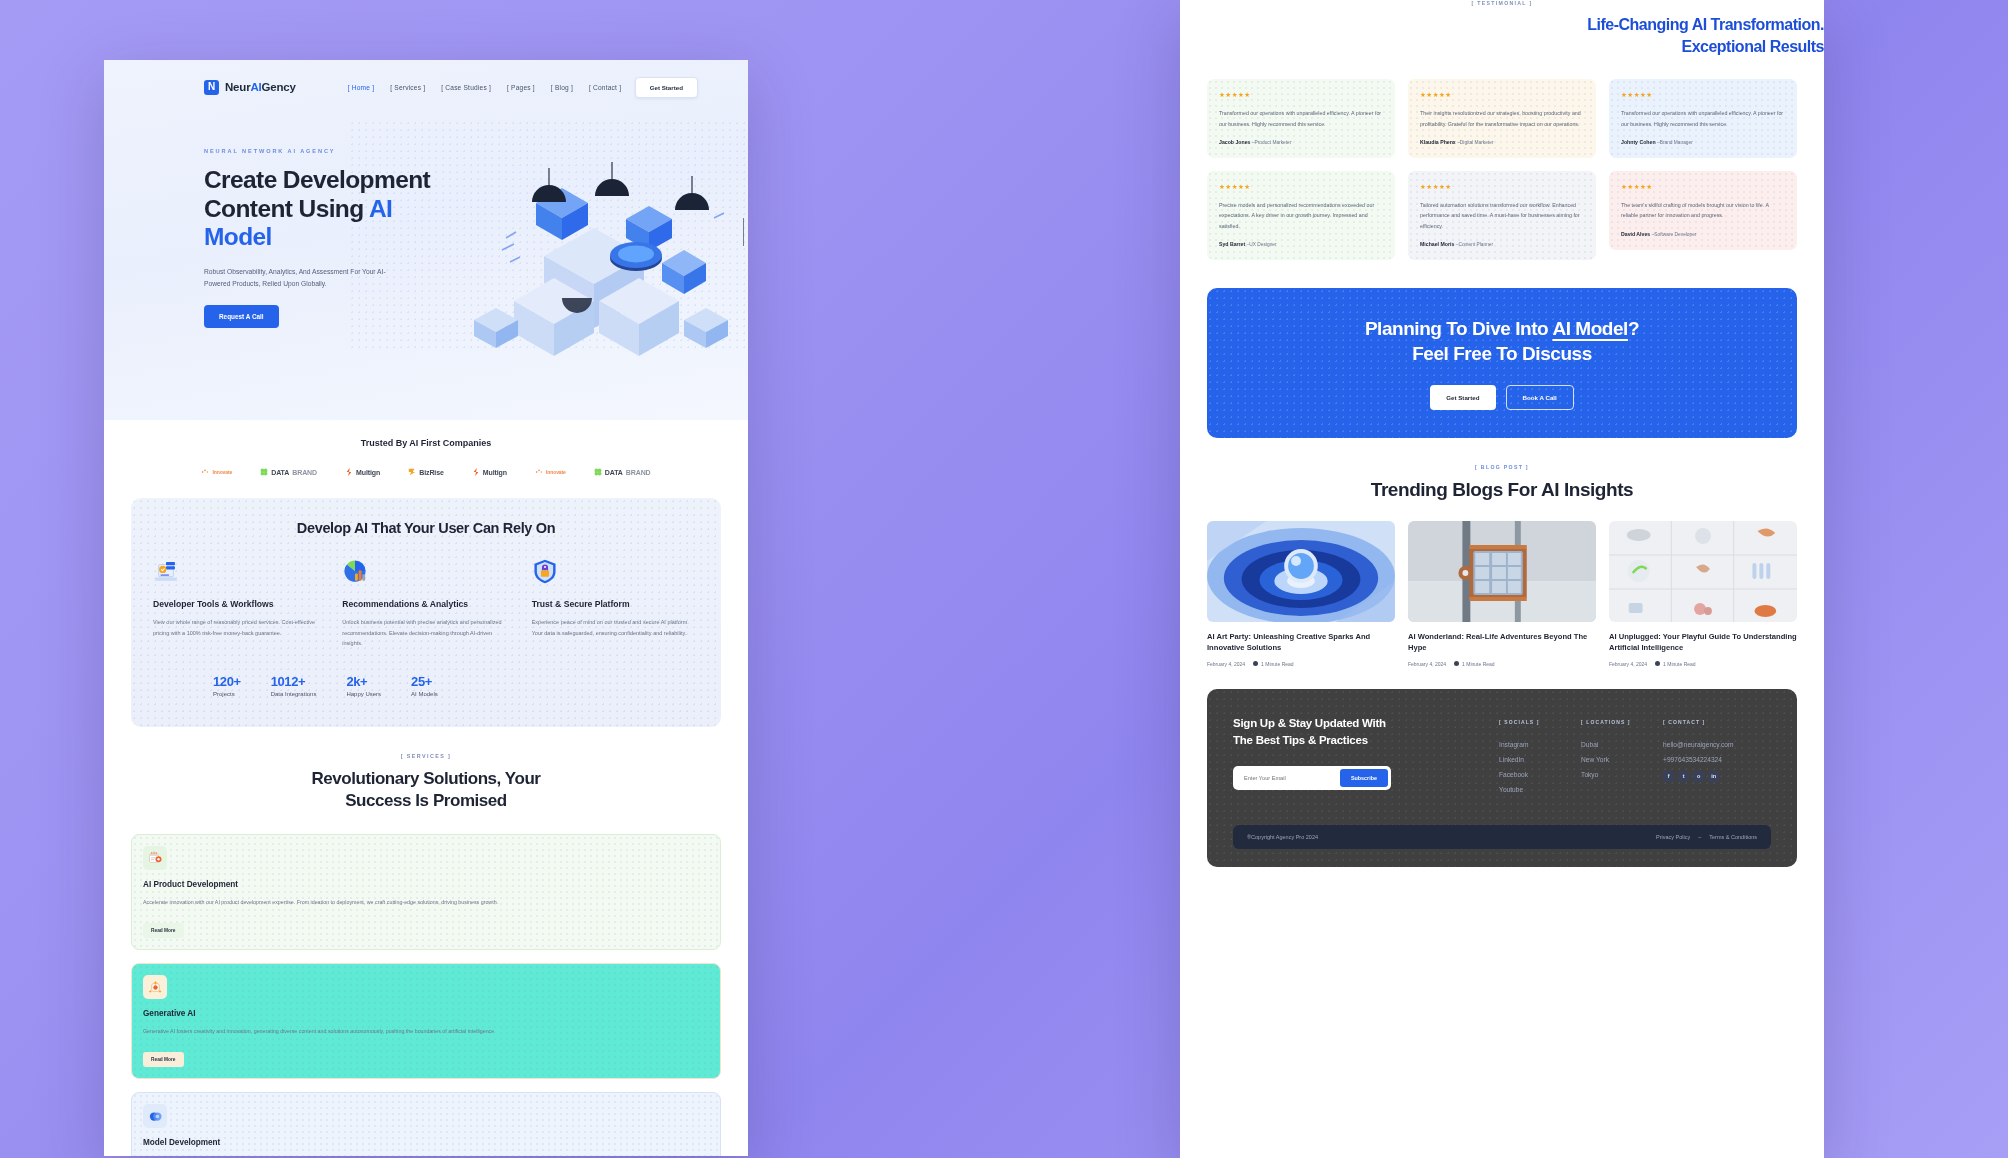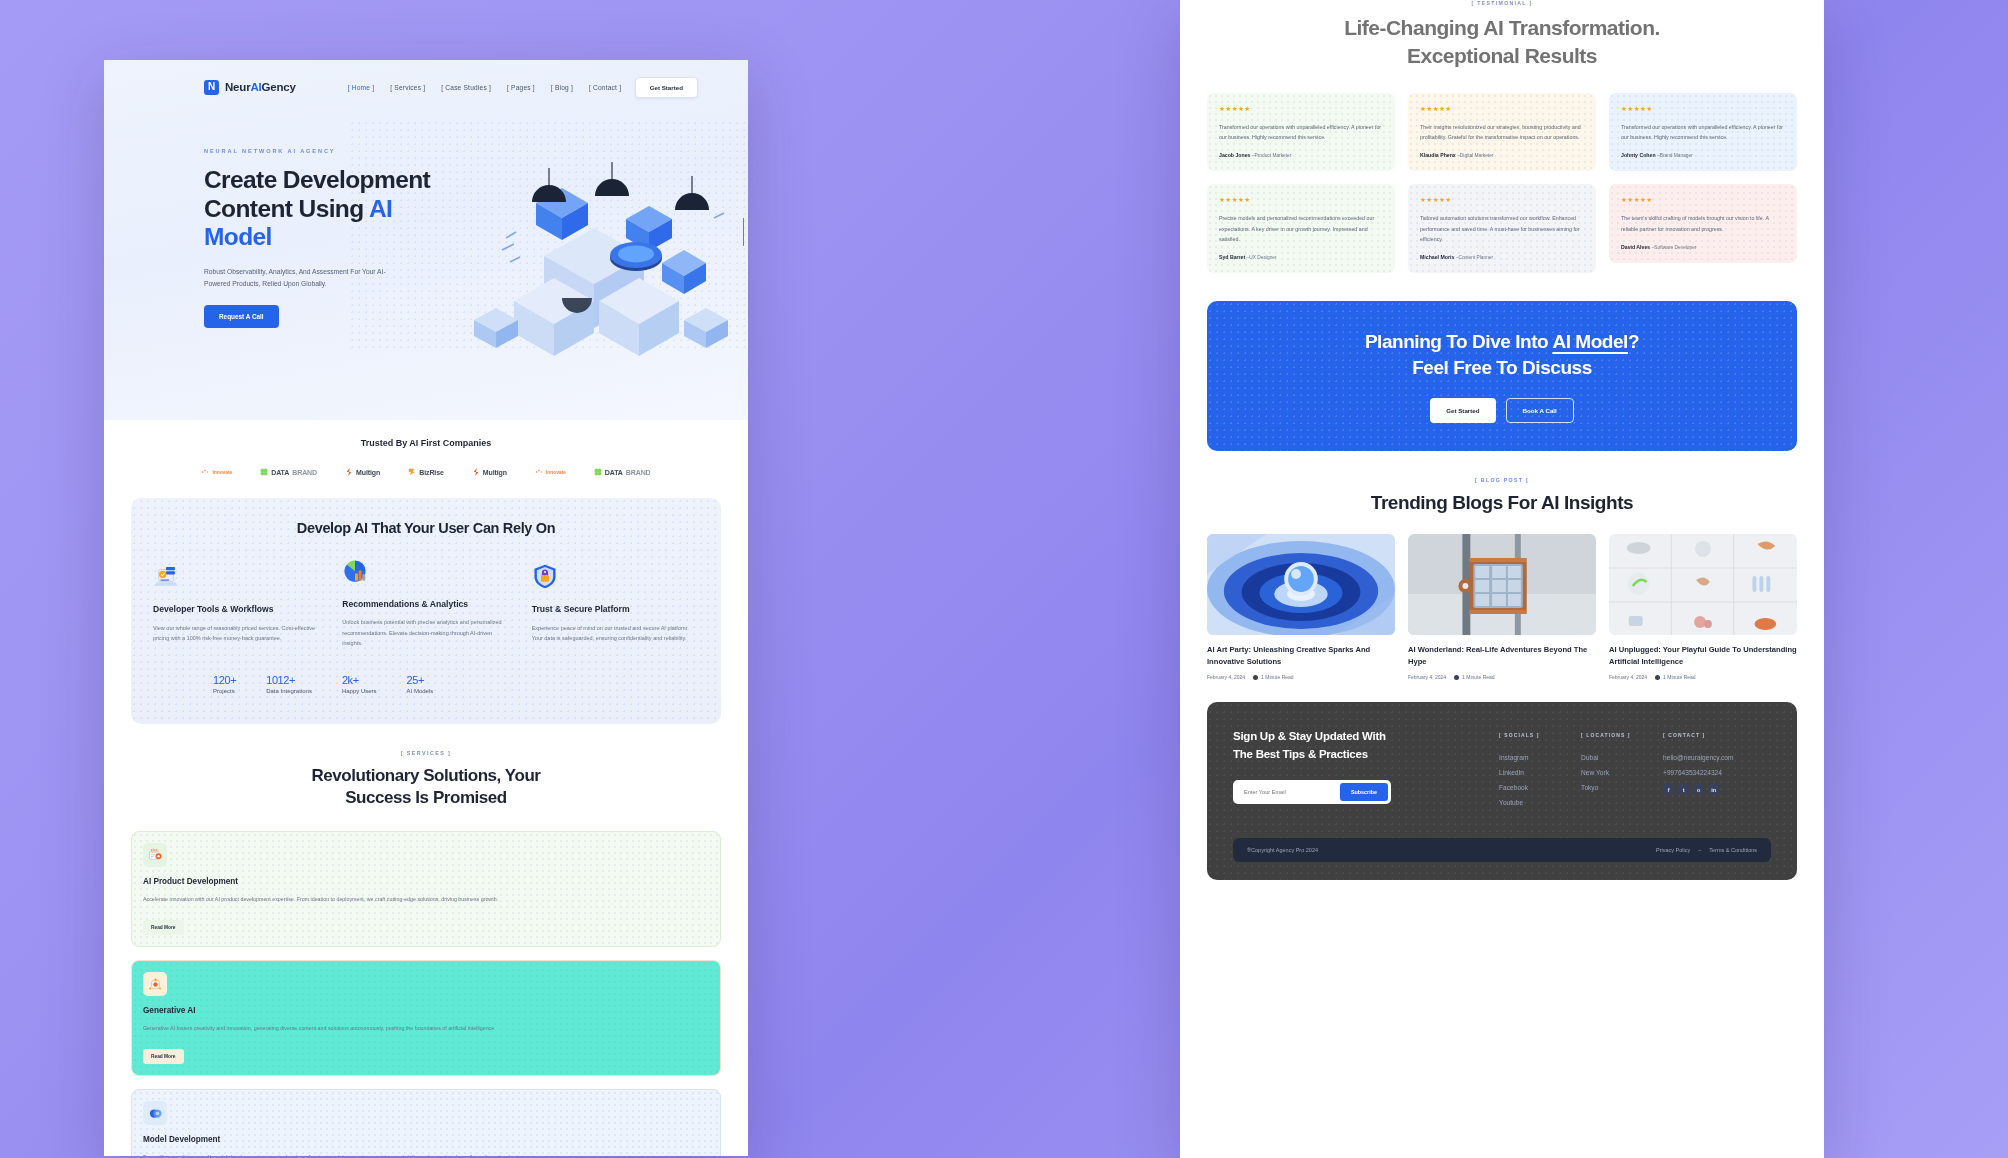--- a/index.html
+++ b/index.html
@@ -91,27 +91,27 @@
     margin: 22px 27px 0; border-radius:10px;
     background: linear-gradient(180deg,#eef2fb 0%, #eaeffa 100%);
     padding: 22px 22px 30px; position:relative; overflow:hidden;
   }
   .develop:after{
     content:""; position:absolute; inset:0;
     background-image: radial-gradient(circle, rgba(130,155,225,.20) 1px, transparent 1px);
     background-size: 7px 7px; pointer-events:none;
   }
   .develop h2 { position:relative; z-index:2; text-align:center; font-size:14.5px; color:#1e2434; font-weight:700; letter-spacing:-.35px;}
-  .feature-grid { position:relative; z-index:2; display:flex; gap:22px; margin-top:22px;align-items:center;}
+  .feature-grid { position:relative; z-index:2; display:flex; gap:22px; margin-top:22px;}
   .feature { width:33%; }
   .feature-ico { width:26px; height:26px; margin-bottom:10px;}
   .feature h3 { font-size:8.6px; color:#1e2434; font-weight:700; line-height:1.45; margin-bottom:7px;}
   .feature p { font-size:5.5px; line-height:1.85; color:#6b7governs; color:#6b7589;}
   .stats { position:relative; z-index:2; display:flex; gap:30px; margin-top:26px; padding-left:60px;}
-  .stat .num { font-size:11px; color:#2563eb; font-weight:400; letter-spacing:-.4px;}
+  .stat .num { font-size:13px; color:#2563eb; font-weight:700; letter-spacing:-.4px;}
   .stat .lbl { font-size:6px; color:#4b5569; margin-top:2px;}
 
   
   .services { padding: 26px 27px 0; text-align:center;}
   .tag { font-size:5.4px; letter-spacing:1.4px; color:#7f8fb5; font-weight:700;}
   .services h2 { font-size:17px; color:#1e2434; font-weight:700; line-height:1.3; letter-spacing:-.45px; margin-top:9px;}
   .svc-grid { display:flex; gap:13px; margin-top:22px; text-align:left;flex-direction:column;}
   .svc-card { flex:1; border-radius:8px; padding:11px; border:1px solid transparent; position:relative; overflow:hidden;}
   .svc-card:after{content:"";position:absolute;inset:0;background-image: radial-gradient(circle, rgba(130,140,170,.13) 1px, transparent 1px);background-size:6px 6px;pointer-events:none;}
   .svc-card.c1 { background:#f3faf2; border-color:#daeed6; }
@@ -130,21 +130,21 @@
   .svc-card.c3 .read-more{background:#e2ecfb;}
 
   
   .panel-right {
     position:absolute; left:1180px; top:0; width:644px; height:1158px;
     background:#ffffff; overflow:hidden;
     box-shadow: 0 18px 60px rgba(40,30,90,.22);
   }
   .rt-head { text-align:center; padding: 0 0 0; }
   .rt-head .tag2 { font-size:5.2px; letter-spacing:1.3px; color:#8291b8; font-weight:700; padding-top:0;}
-  .rt-head h2 { font-size:21px; color:#737373; font-weight:700; line-height:1.35; letter-spacing:-.5px; margin-top:8px;}
+  .rt-head h2 { font-size:16px; color:#1d4ed8; font-weight:700; line-height:1.35; letter-spacing:-.5px; margin-top:8px;text-align:right;}
 
   .tm-wrap { padding: 0 27px; margin-top:22px; display:flex; gap:13px;}
   .tm-col { flex:1; display:flex; flex-direction:column; gap:13px;}
   .tm { border-radius:7px; padding:12px 12px 13px; position:relative; overflow:hidden;}
   .tm:after{content:"";position:absolute;inset:0;background-image: radial-gradient(circle, rgba(130,140,170,.12) 1px, transparent 1px);background-size:6px 6px;pointer-events:none;}
   .tm.g { background:#f2faf1;}
   .tm.y { background:#fdf6ea;}
   .tm.b { background:#eaf2fd;}
   .tm.s { background:#f2f4f8;}
   .tm.p { background:#fdeeee;}

